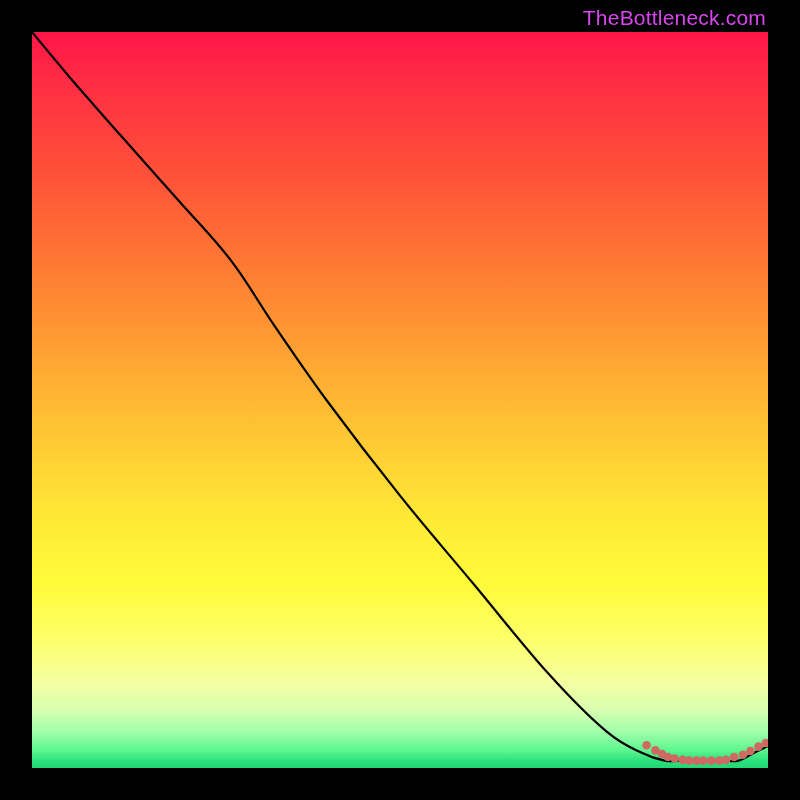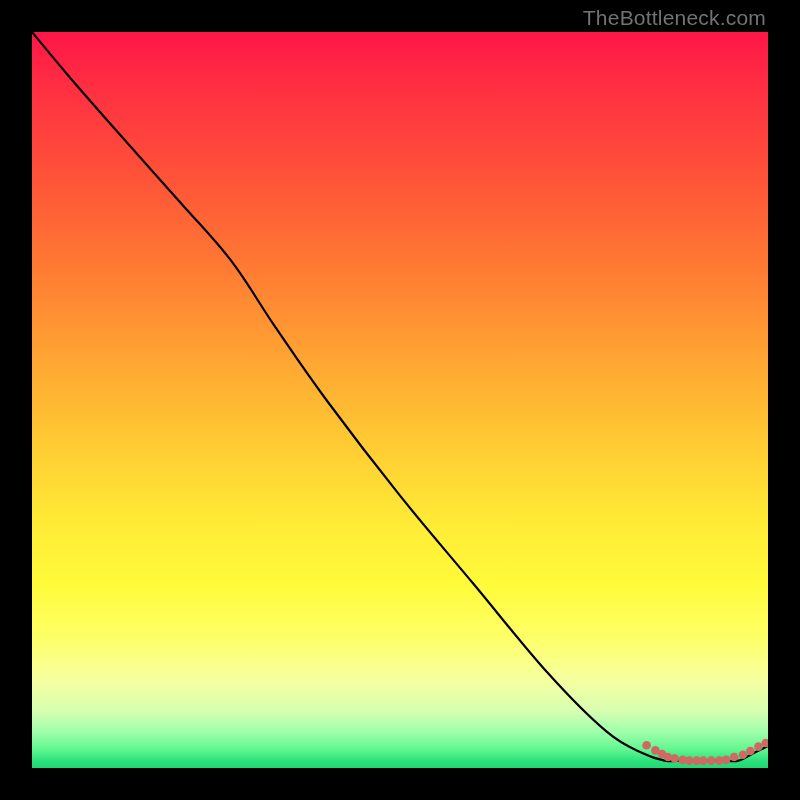--- a/index.html
+++ b/index.html
@@ -48,21 +48,21 @@
       #9fffab 95%,
       #5cf58e 97.5%,
       #29e07a 99%,
       #1fd673 100%
     );
   }
   .watermark {
     position: absolute;
     top: 6px;
     right: 34px;
-    color: #737373;
+    color: #d946ef;
     font-size: 21px;
     font-weight: 400;
     letter-spacing: 0.2px;
     user-select: none;
   }
   svg.curve {
     position: absolute;
     left: 0;
     top: 0;
     width: 736px;

